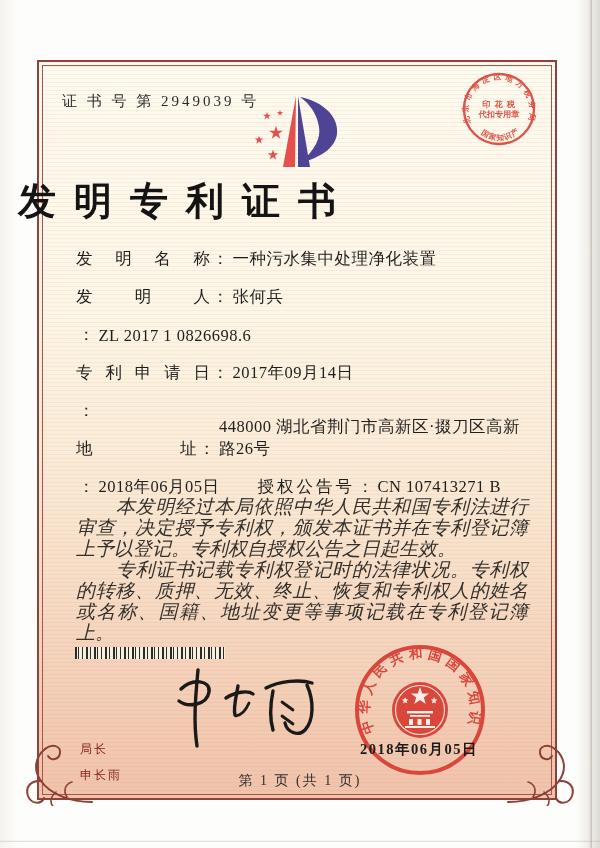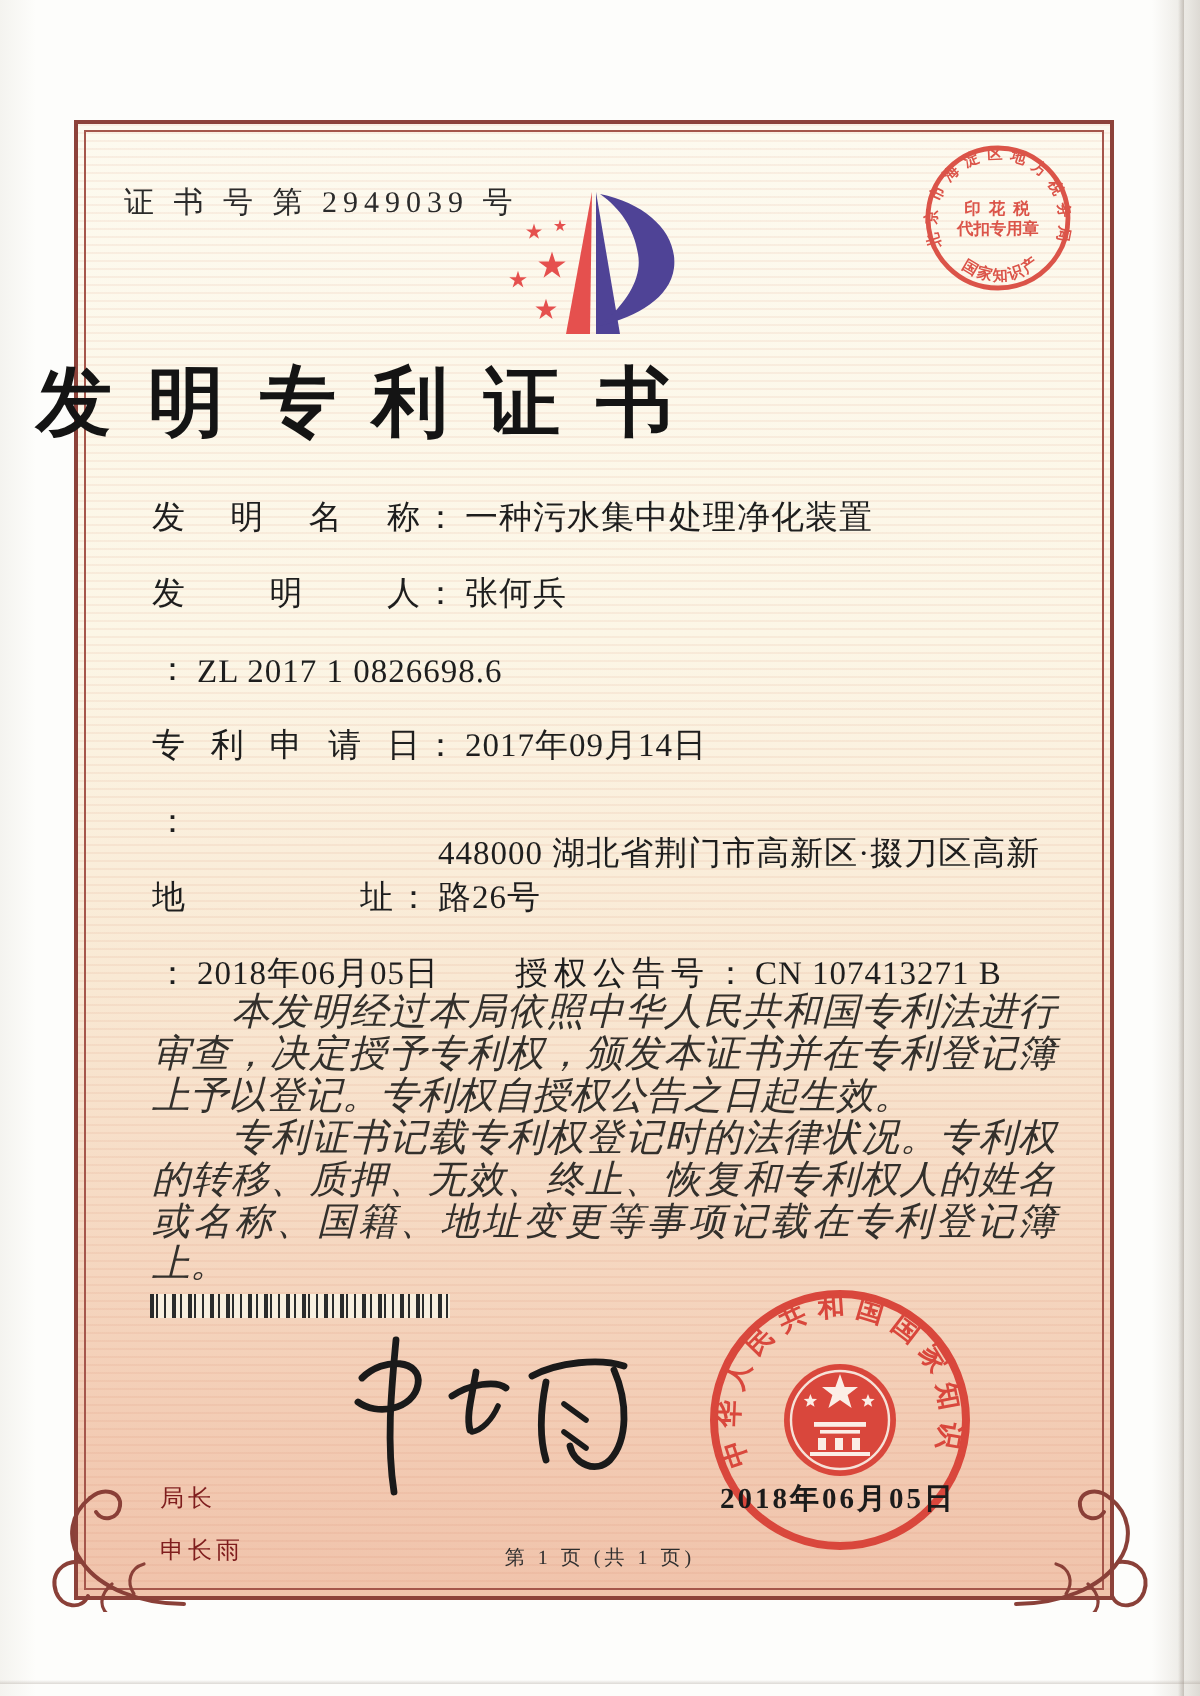--- a/index.html
+++ b/index.html
@@ -53,21 +53,21 @@
       repeating-linear-gradient(90deg,#2b2b2b 0 2px,#f9efdf 2px 3px,#2b2b2b 3px 4px,#f9efdf 4px 7px,#2b2b2b 7px 8px,#f9efdf 8px 11px,#2b2b2b 11px 13px,#f9efdf 13px 15px,#2b2b2b 15px 16px,#f9efdf 16px 19px);}
 
   .director{position:absolute;left:80px;top:692px;font-size:12px;color:#7f1d1d;letter-spacing:2px;line-height:26px;margin-top:44px;}
   .signature{position:absolute;left:158px;top:658px;width:175px;height:98px;}
 
   .seal{position:absolute;left:353px;top:643px;width:134px;height:134px;}
   .seal-date{left:360px;top:740px;font-size:14.5px;color:#1b1b1b;letter-spacing:1.5px;font-weight:600;}
 
   .tax-stamp{position:absolute;left:461px;top:71px;width:76px;height:76px;opacity:.92;}
 
-  .footer{left:0;top:772px;width:600px;text-align:center;font-size:10px;letter-spacing:2px;color:#2e2e2e;}
+  .footer{left:0;top:772px;width:600px;text-align:center;font-size:14px;letter-spacing:2px;color:#2e2e2e;}
 
   .logo{position:absolute;left:242px;top:93px;width:102px;height:80px;}
 
   .flourish{position:absolute;width:74px;height:70px;}
   .flourish.bl{left:22px;top:736px;}
   .flourish.br{left:504px;top:736px;transform:scaleX(-1);}
 </style>
 </head>
 <body>
 

